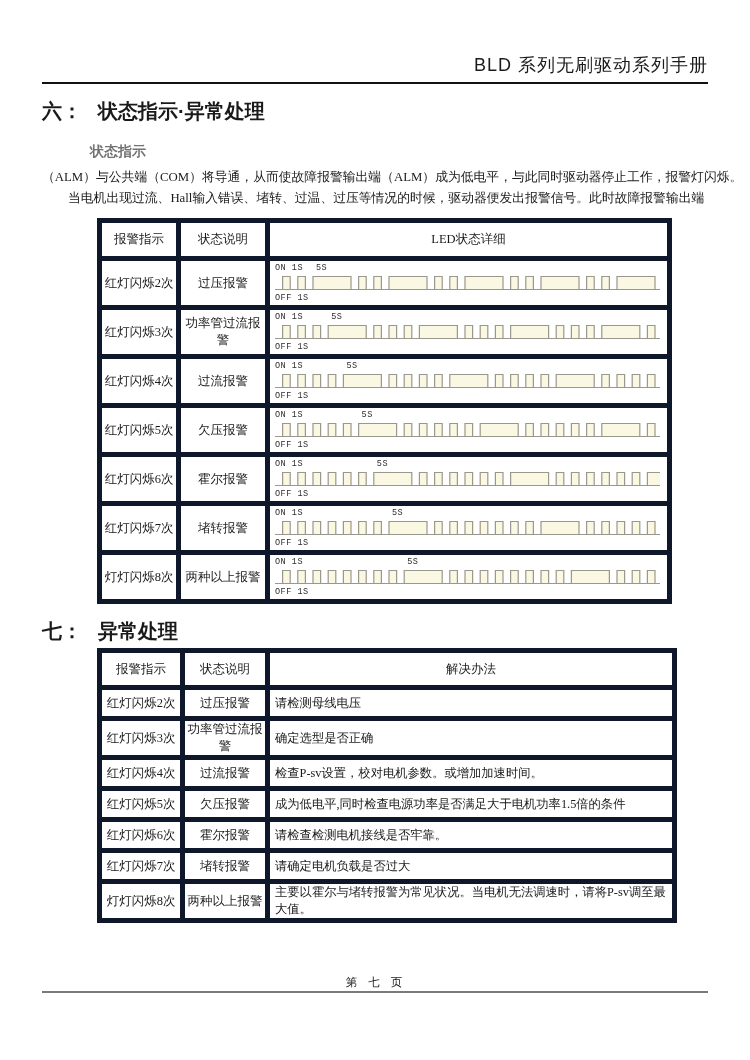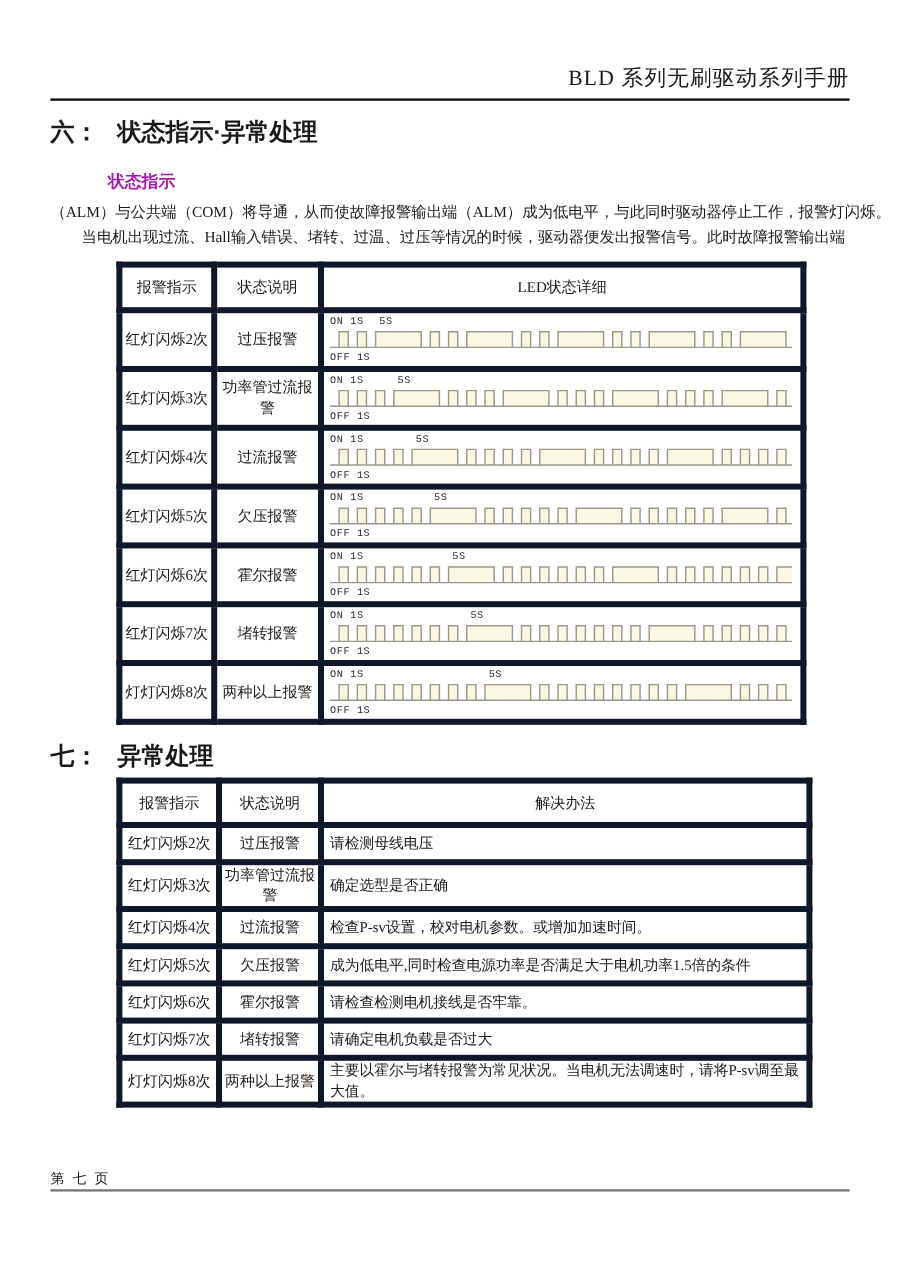--- a/index.html
+++ b/index.html
@@ -8,21 +8,21 @@
     width:750px;height:1060px;
     background:#ffffff;
     font-family:"Liberation Serif","DejaVu Serif",serif;
     color:#1a1a1a;
     overflow:hidden;
   }
   .content{padding:0 42px;}
   
   .doc-header{margin-top:54px;text-align:right;}
   .doc-title{
-    font-family:Liberation Serif, serif;
+    font-family:Liberation Sans, sans-serif;
     font-size:18px;line-height:22px;letter-spacing:1px;
   }
   .header-rule{border:none;border-top:2px solid #111;margin:6px 0 0 0;}
   
   .section-heading{
     margin-top:17px;
     font-family:"Liberation Sans","DejaVu Sans",sans-serif;
     font-weight:bold;font-size:20px;line-height:20px;
   }
   .section-heading .sec-no{margin-right:16px;}
@@ -63,21 +63,21 @@
   .wl{
     font-family:"Liberation Mono","DejaVu Sans Mono",monospace;
     font-size:8.5px;line-height:10px;color:#2c2c2c;
     letter-spacing:0.5px;white-space:nowrap;
   }
   .wl.s5{position:absolute;top:0;}
   .wave-svg{display:block;margin:1px 0;}
   
   .footer-text{
     position:absolute;left:42px;right:42px;top:975px;
-    text-align:left;font-size:11.5px;letter-spacing:2px;
+    text-align:center;font-size:11.5px;letter-spacing:2px;font-family:Liberation Mono, monospace;
   }
   .footer-rule{
     position:absolute;left:42px;right:42px;top:991px;
     border:none;border-top:2px solid #7a7a7a;margin:0;
   }
 </style>
 </head>
 <body>
 
 <div class="page">
@@ -85,21 +85,21 @@
 
     <div class="doc-header">
       <span class="doc-title">BLD 系列无刷驱动系列手册</span>
     </div>
     <hr class="header-rule">
 
     <div class="section-heading">
       <span class="sec-no">六：</span><span>状态指示·异常处理</span>
     </div>
 
-    <div class="sub-heading" id="status-subheading" style="color: #a21caf;">状态指示</div>
+    <div class="sub-heading" id="status-subheading" style="color: #737373;">状态指示</div>
 
     <div class="para">
       <div class="line">（ALM）与公共端（COM）将导通，从而使故障报警输出端（ALM）成为低电平，与此同时驱动器停止工作，报警灯闪烁。</div>
       <div class="line indent">当电机出现过流、Hall输入错误、堵转、过温、过压等情况的时候，驱动器便发出报警信号。此时故障报警输出端</div>
     </div>
 
     <table class="doc-table" id="led-table">
       <thead>
           <tr>
             <th class="col-ind">报警指示</th>

